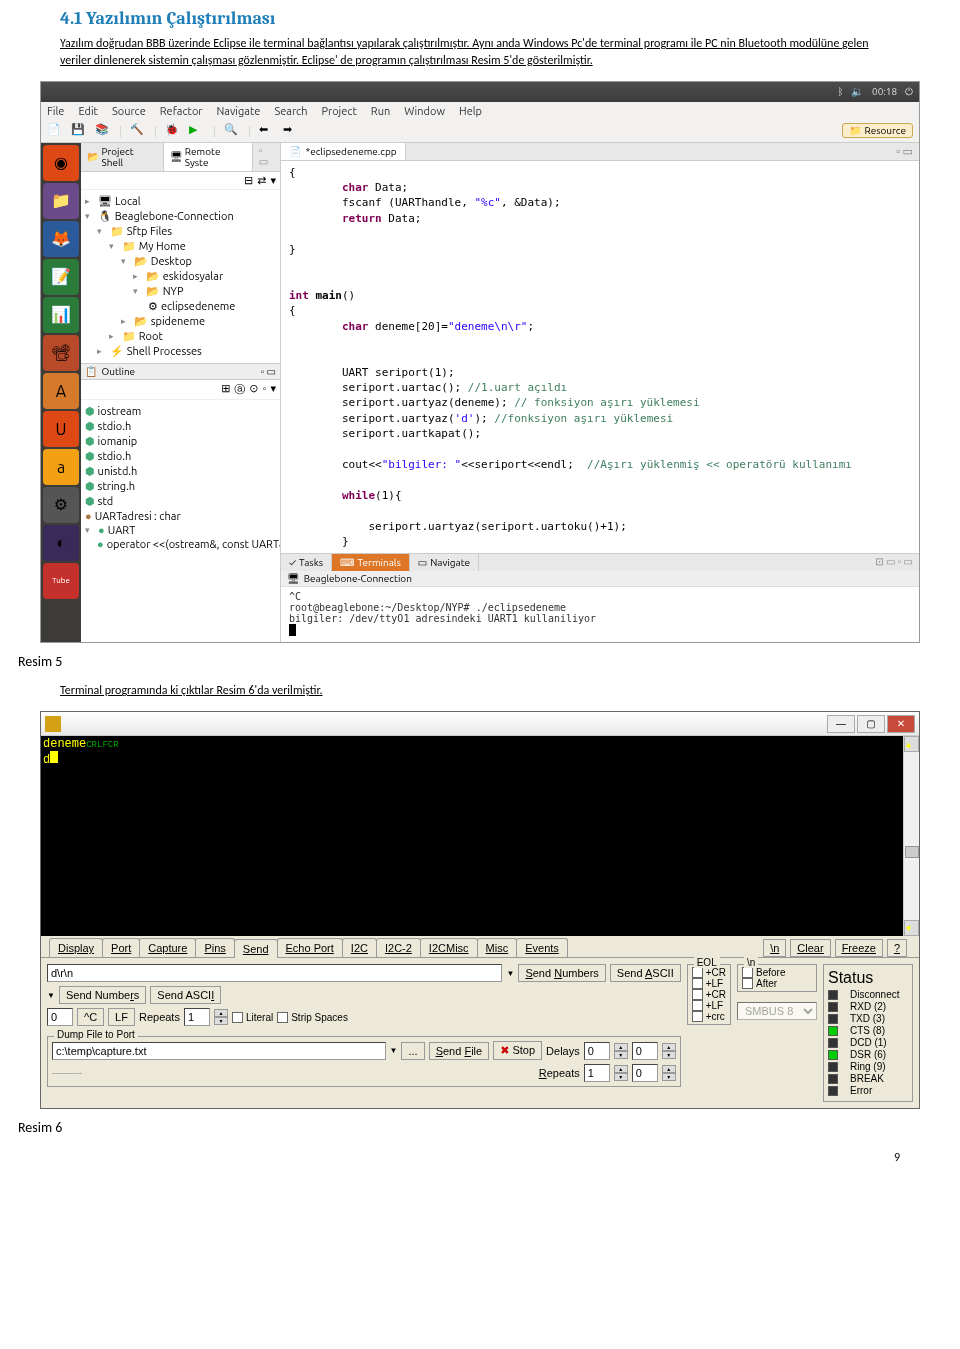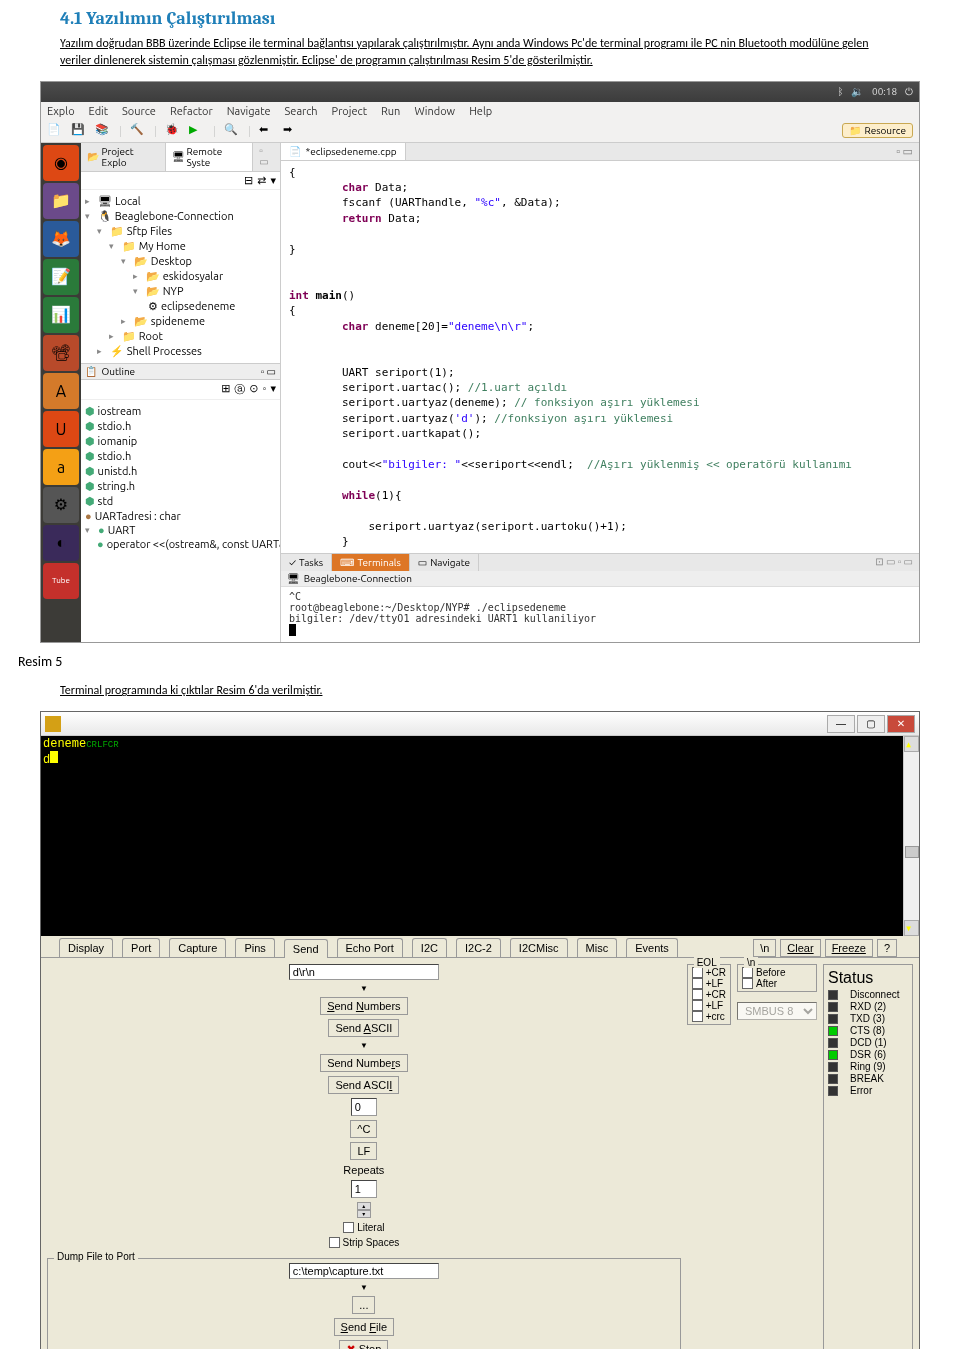--- a/index.html
+++ b/index.html
@@ -55,28 +55,28 @@
 .rt-winbtns { margin-left: auto; display: flex; gap: 2px; }
 .rt-winbtn { width: 28px; height: 18px; border: 1px solid #aaa; background: #eee; display: flex; align-items: center; justify-content: center; font-size: 10px; }
 .rt-winbtn.close { background: #c84a3b; color: #fff; }
 .rt-term { background: #000; height: 200px; padding: 2px; font-family: 'Courier New', monospace; font-size: 12px; color: #ff0; position: relative; }
 .rt-term-line { line-height: 1.1; }
 .rt-crlf { color: #0a0; font-size: 9px; }
 .rt-cursor { background: #ff0; width: 8px; height: 12px; display: inline-block; }
 .rt-scroll { position: absolute; right: 0; top: 0; bottom: 0; width: 16px; background: #f0f0f0; border-left: 1px solid #ccc; }
 .rt-scroll-btn { height: 16px; background: #ddd; border: 1px solid #aaa; }
 .rt-scroll-thumb { position: absolute; right: 0; width: 14px; height: 12px; background: #ccc; border: 1px solid #999; }
-.rt-tabs { display: flex; background: #ece9d8; padding: 2px 18px 0; gap: 10px; align-items: flex-end; }
+.rt-tabs { display: flex; background: #ece9d8; padding: 2px 8px 0; gap: 0; align-items: flex-end; text-decoration: underline; }
 .rt-tab { padding: 3px 8px; border: 1px solid #999; border-bottom: none; background: #ece9d8; font-size: 11px; border-radius: 3px 3px 0 0; margin-right: -1px; }
 .rt-tab.active { background: #ece9d8; position: relative; top: 1px; }
 .rt-rightctrl { margin-left: auto; display: flex; gap: 4px; align-items: center; padding-right: 4px; }
 .rt-btn { border: 1px solid #999; background: #ece9d8; padding: 2px 6px; font-size: 11px; }
 .rt-panel { border-top: 1px solid #999; padding: 6px; display: flex; gap: 6px; }
 .rt-col { display: flex; flex-direction: column; gap: 4px; }
-.rt-row { display: flex; gap: 4px; align-items: center; flex-direction: column; }
+.rt-row { display: flex; gap: 4px; align-items: center; }
 .rt-input { border: 1px inset #999; background: #fff; padding: 1px 3px; font-size: 11px; height: 18px; }
 .rt-group { border: 1px solid #999; padding: 4px; position: relative; margin-top: 6px; }
 .rt-group-title { position: absolute; top: -8px; left: 6px; background: #ece9d8; padding: 0 3px; font-size: 10px; }
 .rt-check { display: flex; align-items: center; gap: 3px; font-size: 10px; }
 .rt-checkbox { width: 11px; height: 11px; border: 1px solid #666; background: #fff; }
 .rt-status { border: 1px solid #999; padding: 4px; width: 90px; }
 .rt-led { display: flex; align-items: center; gap: 12px; font-size: 10px; margin: 1px 0; }
 .rt-led-dot { width: 10px; height: 10px; border: 1px solid #555; background: #333; }
 .rt-led-dot.on { background: #0c0; }
 .rt-spin { width: 14px; display: flex; flex-direction: column; }
@@ -90,21 +90,21 @@
 <div class="doc-text">Yazılım doğrudan BBB üzerinde Eclipse ile terminal bağlantısı yapılarak çalıştırılmıştır. Aynı anda Windows Pc'de terminal programı ile PC nin Bluetooth modülüne gelen veriler dinlenerek sistemin çalışması gözlenmiştir. Eclipse' de programın çalıştırılması Resim 5'de gösterilmiştir.</div>
 
 <div class="eclipse">
   <div class="topbar">
     <span>ᛒ</span>
     <span>🔉</span>
     <span>00:18</span>
     <span>⏻</span>
   </div>
   <div class="menubar">
-    <span>Explo</span>
+    <span>File</span>
     <span>Edit</span>
     <span>Source</span>
     <span>Refactor</span>
     <span>Navigate</span>
     <span>Search</span>
     <span>Project</span>
     <span>Run</span>
     <span>Window</span>
     <span>Help</span>
   </div>
@@ -140,21 +140,21 @@
       <div class="launcher-item" style="background:#f4a015">a</div>
       <div class="launcher-item" style="background:#555">⚙</div>
       <div class="launcher-item" style="background:#3a2a5a">◐</div>
       <div class="launcher-item" style="background:#c4302b;color:#fff;font-size:8px">Tube</div>
     </div>
     <div class="main-area">
       <div class="left-panel">
         <div class="panel-tabs">
           <div class="panel-tab">
               <span>📂</span>
-              <span>Project Explo</span>
+              <span>Project Shell</span>
             </div>
           <div class="panel-tab active">
               <span>🖥</span>
               <span>Remote Syste</span>
             </div>
           <div class="ed-handle">▫ ▭</div>
         </div>
         <div class="panel-toolbar">
           <span>⊟</span>
           <span>⇄</span>

